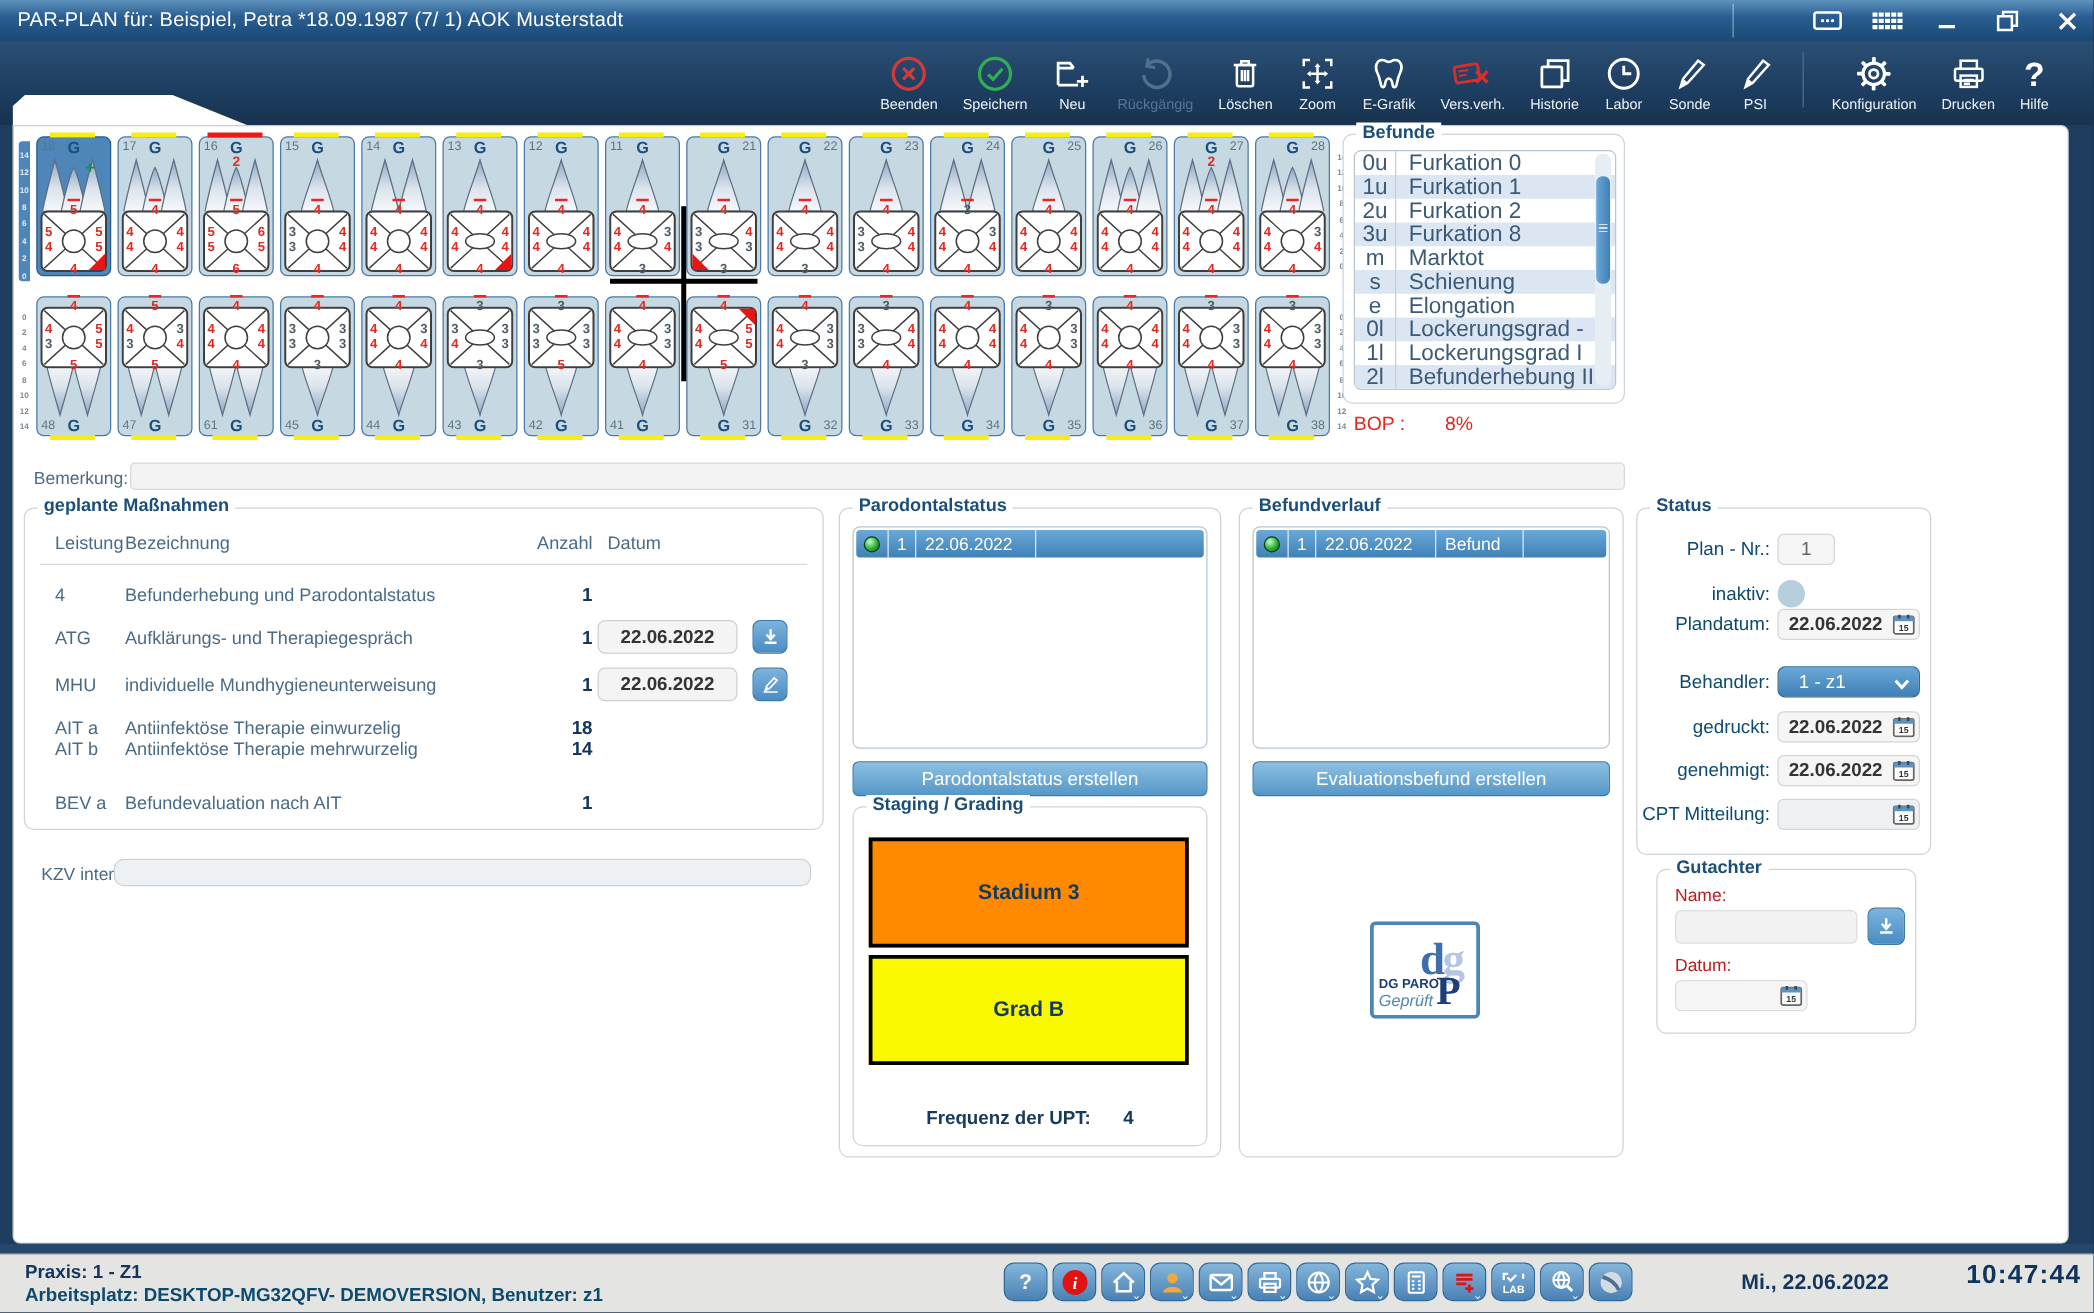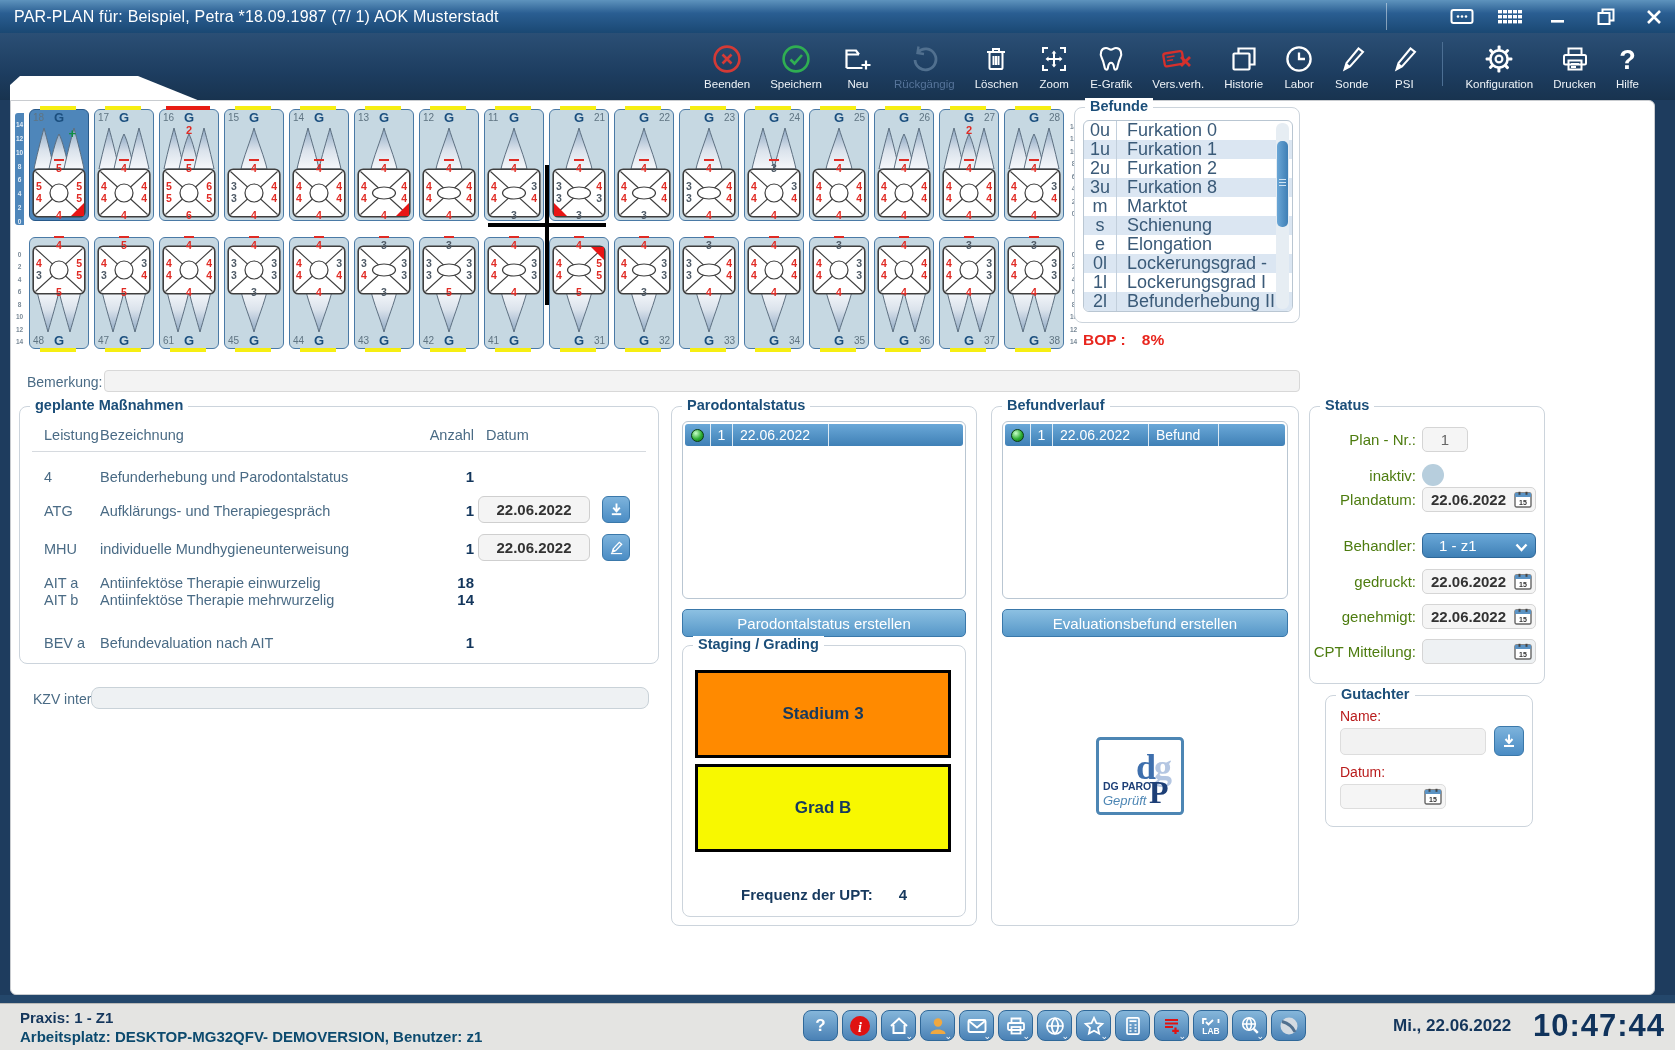--- a/index.html
+++ b/index.html
@@ -83,21 +83,21 @@
     border-radius:6px;box-sizing:border-box;overflow:hidden;background:#fff;}
   .brow{display:flex;height:19px;align-items:center;font-size:18px;color:#3a5a78;}
   .brow.alt{background:#dbe6f2;}
   .bcode{width:32px;text-align:center;border-right:1px solid #c2cfdc;height:100%;display:flex;align-items:center;justify-content:center;}
   .blab{padding-left:10px;}
   #befunde-scroll{position:absolute;right:10px;top:15px;width:13px;height:186px;background:#e6edf3;border-radius:6px;}
   #befunde-thumb{position:absolute;left:1px;top:18px;width:11px;height:86px;border-radius:5px;
     background:linear-gradient(90deg,#6aa6d6,#3f7fb5);}
   #befunde-thumb::after{content:"";position:absolute;left:2px;right:2px;top:38px;height:8px;
     background:repeating-linear-gradient(180deg,#cfe3f2 0 1px,transparent 1px 3px);}
-  #bop{position:absolute;left:1072px;top:230px;display:flex;gap:16px;font-size:15.5px;font-weight:bold;color:#e8251d;}
+  #bop{position:absolute;left:1072px;top:230px;display:flex;gap:32px;font-size:15.5px;font-weight:normal;color:#e8251d;}
 
   
   #bem-label{position:absolute;left:16px;top:273px;font-size:14px;color:#4a6b85;}
   .input{background:#f3f3f3;border:1px solid #d8d8d8;border-radius:4px;box-sizing:border-box;}
   #bem-input{position:absolute;left:93px;top:269px;width:1196px;height:22px;}
 
   
   #mass-group{left:8px;top:305px;width:640px;height:258px;}
   .mh{position:absolute;font-size:14.5px;color:#4a6b85;}
   #mh-l{left:24px;top:20px;} #mh-b{left:80px;top:20px;}
@@ -138,21 +138,21 @@
     display:flex;align-items:center;justify-content:center;font-size:17px;font-weight:bold;color:#16395e;}
   #freq-line{position:absolute;left:0;right:0;top:240px;display:flex;justify-content:center;gap:26px;
     font-size:15px;font-weight:bold;color:#16395e;}
 
   
   #logo{position:absolute;left:104px;top:330px;}
 
   
   #status-group{left:1298px;top:305px;width:236px;height:278px;}
   .srow{position:absolute;left:0;width:100%;height:26px;}
-  .slabel{position:absolute;left:0;width:106px;text-align:right;top:4px;font-size:15px;color:#4d7c0f;}
+  .slabel{position:absolute;left:0;width:106px;text-align:right;top:4px;font-size:15px;color:#0c4a6e;}
   .sfield{position:absolute;left:112px;top:0;height:25px;background:#f5f5f5;border:1px solid #d5d5d5;border-radius:5px;
     box-sizing:border-box;display:flex;align-items:center;font-size:15px;font-weight:bold;color:#333;}
   .sfield .dt{flex:1;text-align:center;}
   .cal{width:18px;height:17px;margin-right:3px;flex:0 0 auto;}
   #plan-field{width:46px;justify-content:center;font-weight:normal;color:#666;}
   #inaktiv-dot{position:absolute;left:112px;top:1px;width:22px;height:22px;border-radius:50%;background:#b7cedd;}
   .sdate{width:114px;}
   #behandler-select{position:absolute;left:112px;top:0;width:114px;height:25px;border-radius:6px;border:1px solid #2f6899;
     background:linear-gradient(180deg,#6aa8d8,#3f80b6);box-sizing:border-box;display:flex;align-items:center;
     color:#fff;font-size:15px;padding-left:16px;cursor:default;}
@@ -173,21 +173,21 @@
   #statusbar{position:absolute;left:0;top:1003px;width:1675px;height:47px;background:#e4e4e2;border-top:1px solid #b9b9b7;box-sizing:border-box;}
   #sb-praxis{position:absolute;left:20px;top:5px;font-size:15px;font-weight:bold;color:#14365c;}
   #sb-arbeitsplatz{position:absolute;left:20px;top:24px;font-size:15px;font-weight:bold;color:#0c4a6e;}
   #sb-icons{position:absolute;left:803px;top:6px;display:flex;gap:4px;}
   .sbtn{position:relative;width:35px;height:31px;border-radius:8px;border:1px solid #2f6899;
     background:linear-gradient(180deg,#85b6da,#4ا81b5);background:linear-gradient(180deg,#85b6da,#4a81b5);
     display:flex;align-items:center;justify-content:center;box-sizing:border-box;cursor:default;}
   .sbtn .chev{position:absolute;right:2px;bottom:-1px;color:#fff;font-size:9px;}
   .sbq{color:#fff;font-size:17px;font-weight:bold;}
   #sb-date{position:absolute;left:1393px;top:12px;font-size:17px;font-weight:bold;color:#14365c;}
-  #sb-time{position:absolute;right:10px;top:4px;font-size:31px;font-weight:bold;color:#10335c;letter-spacing:1px;}
+  #sb-time{position:absolute;right:10px;top:4px;font-size:21px;font-weight:bold;color:#10335c;letter-spacing:1px;}
 </style>
 </head>
 <body>
 
 <div id="screen">
 
   <div id="titlebar">
     <span id="title">PAR-PLAN für: Beispiel, Petra *18.09.1987 (7/  1) AOK Musterstadt</span>
     <div id="tb-sep"></div>
     <div id="tb-icons">

